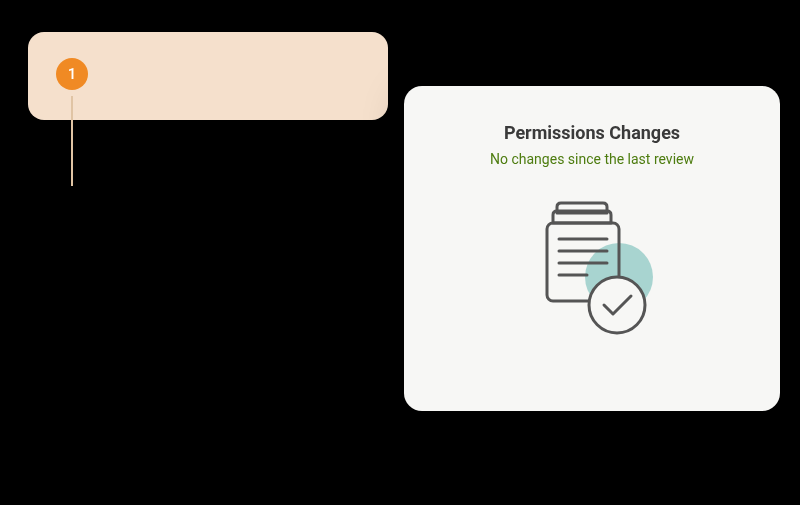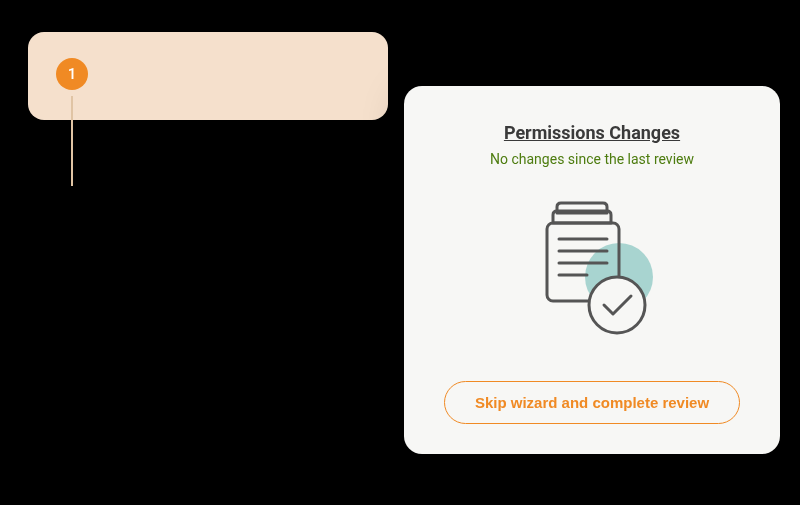--- a/index.html
+++ b/index.html
@@ -71,21 +71,20 @@
       border-radius: 18px;
       padding: 36px 30px 30px 30px;
       box-shadow: 0 8px 40px rgba(0,0,0,0.25);
       text-align: center;
     }
     .permissions-title {
       font-size: 18px;
       font-weight: 700;
       color: #3a3a3a;
       margin-bottom: 8px;
-      text-decoration: underline;
     }
     .permissions-subtitle {
       font-size: 14px;
       color: #4d7c0f;
       margin-bottom: 28px;
     }
     .illustration {
       width: 170px;
       height: 150px;
       margin: 0 auto 36px auto;
@@ -129,14 +128,13 @@
         <line x1="52" y1="56" x2="100" y2="56"></line>
         <line x1="52" y1="68" x2="100" y2="68"></line>
         <line x1="52" y1="80" x2="80" y2="80"></line>
       </g>
       <g fill="#f7f7f5" stroke="#555" stroke-width="3" stroke-linecap="round" stroke-linejoin="round">
         <circle cx="110" cy="110" r="28"></circle>
         <polyline points="97,110 106,119 124,101"></polyline>
       </g>
     </svg>
   </div>
-  <button class="skip-button">Skip wizard and complete review</button>
 </div>
 
 </body></html>

